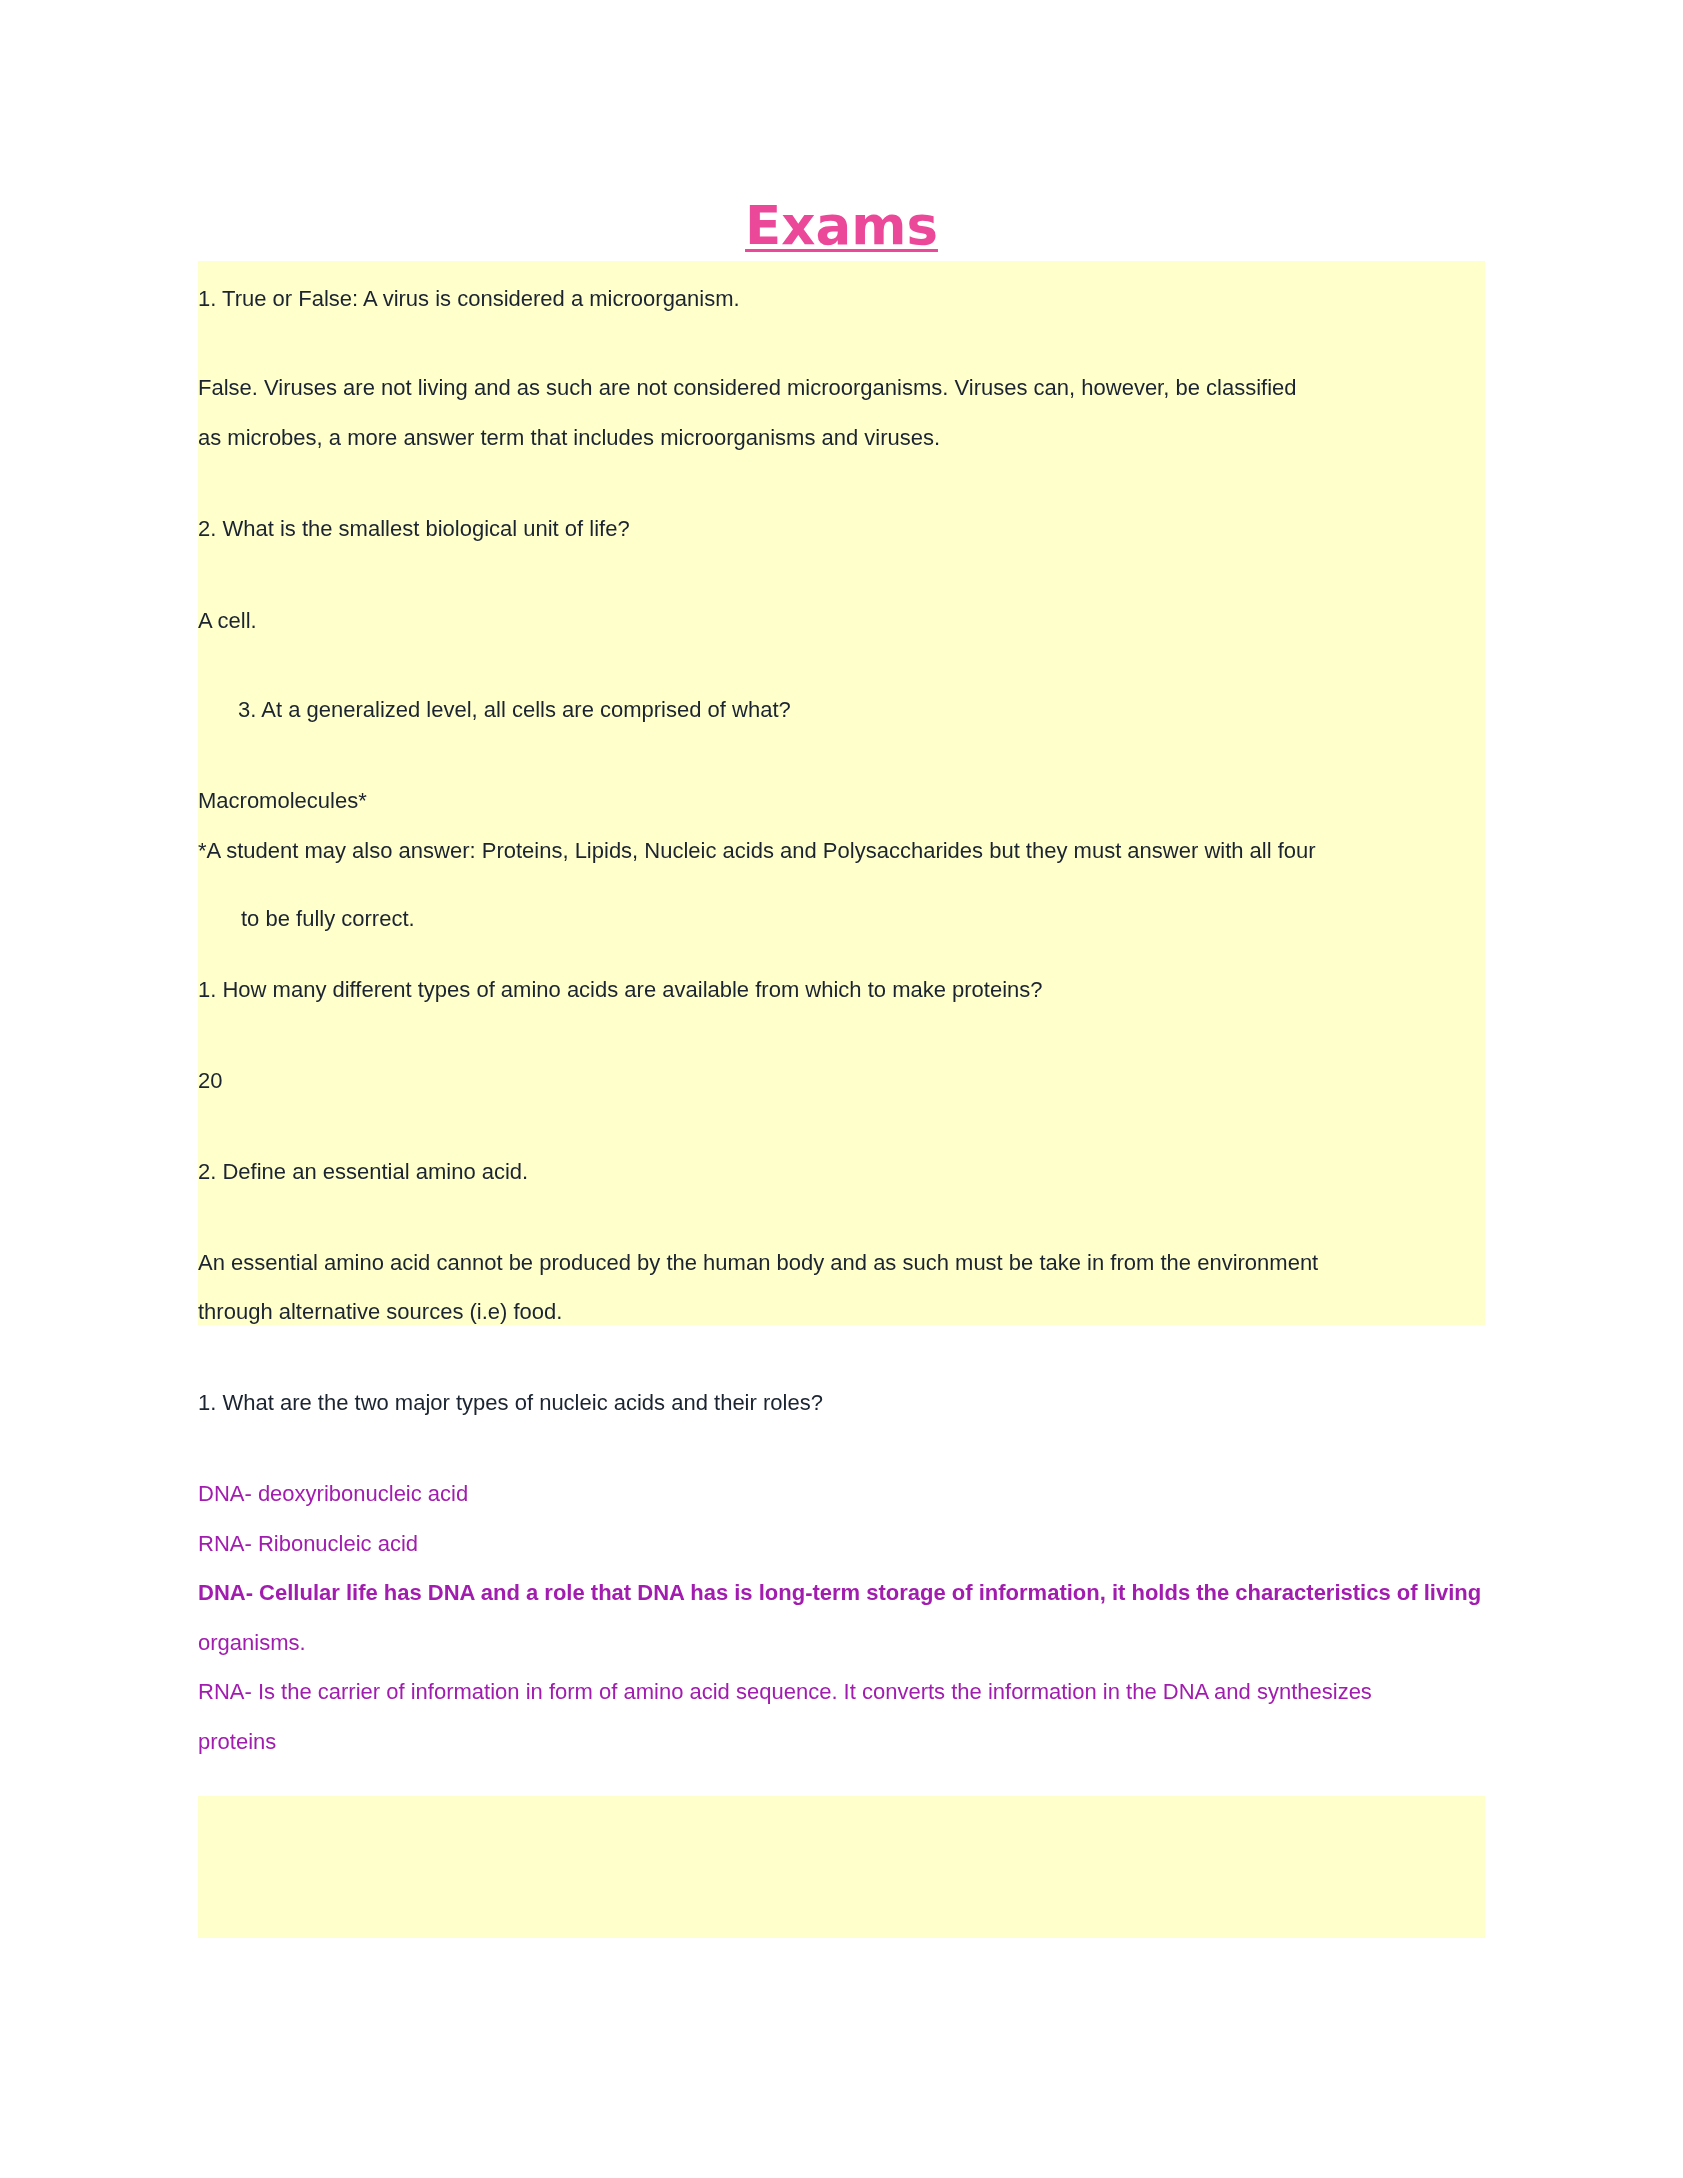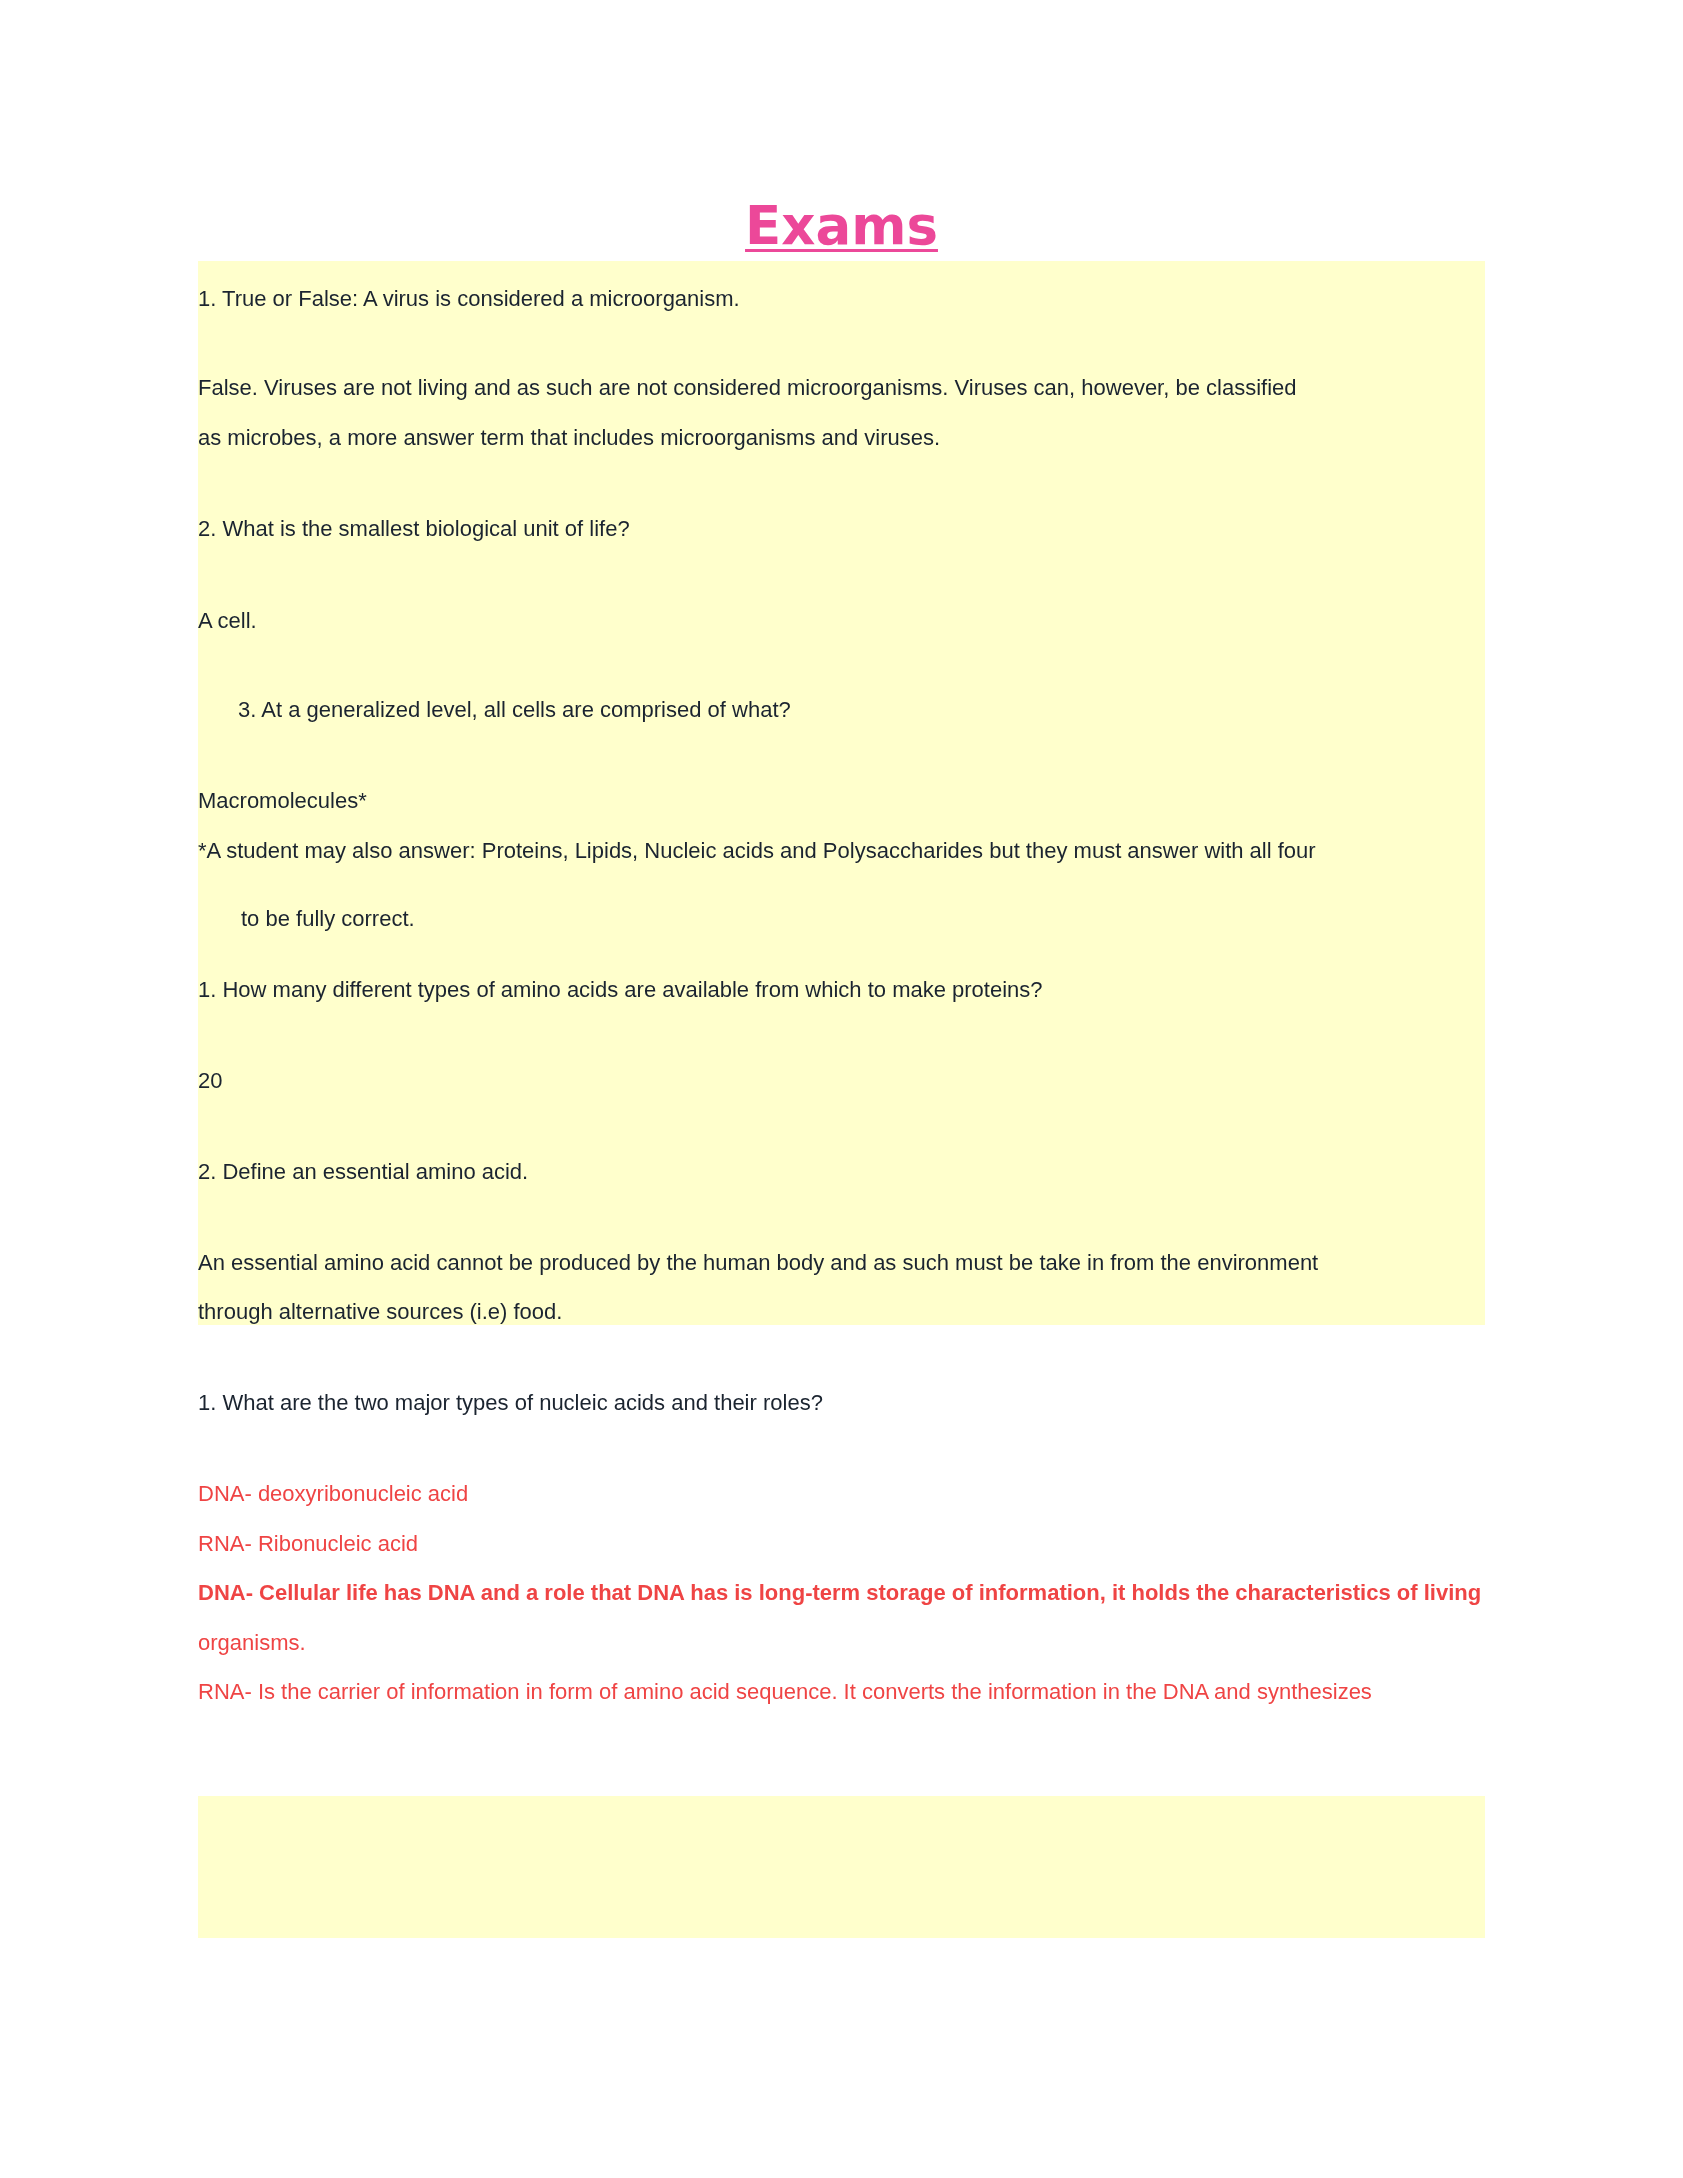--- a/index.html
+++ b/index.html
@@ -11,21 +11,21 @@
     font-family: "DejaVu Sans", sans-serif; font-weight: bold; font-size: 53px; line-height: 63px;
     color: #ec4899; margin: 0;
   }
   .title span { text-decoration: underline; text-decoration-thickness: 3px; text-underline-offset: 5px; }
   .highlight { position: absolute; left: 198px; width: 1287px; background: #ffffcc; }
   .line {
     position: absolute; left: 198px; width: 1113px; height: 50px;
     font-size: 22px; line-height: 50px; white-space: nowrap; margin: 0;
   }
   .bold { font-weight: normal; }
-  .blue { color: #ef4444; }
+  .blue { color: #a21caf; }
 </style>
 </head>
 <body>
 
 <div class="page">
 
   <h1 class="title"><span>Exams</span></h1>
 
   <div class="highlight" style="top:261px; height:1064px;"></div>
   <div class="highlight" style="top:1796px; height:142px;"></div>
@@ -48,15 +48,16 @@
   <p class="line" style="top:1147px;">2. Define an essential amino acid.</p>
   <p class="line bold" style="top:1238px;">An essential amino acid cannot be produced by the human body and as such must be take in from the environment</p>
   <p class="line bold" style="top:1287px;">through alternative sources (i.e) food.</p>
 
   <p class="line" style="top:1378px;">1. What are the two major types of nucleic acids and their roles?</p>
   <p class="line blue" style="top:1469px;">DNA- deoxyribonucleic acid</p>
   <p class="line blue" style="top:1519px;">RNA- Ribonucleic acid</p>
   <p class="line blue" style="top:1568px;font-weight:bold;">DNA- Cellular life has DNA and a role that DNA has is long-term storage of information, it holds the characteristics of living</p>
   <p class="line blue" style="top:1618px;">organisms.</p>
   <p class="line blue" style="top:1667px;">RNA- Is the carrier of information in form of amino acid sequence. It converts the information in the DNA and synthesizes</p>
+  <p class="line blue" style="top:1717px;">proteins</p>
 
 </div>
 
 
 </body></html>

